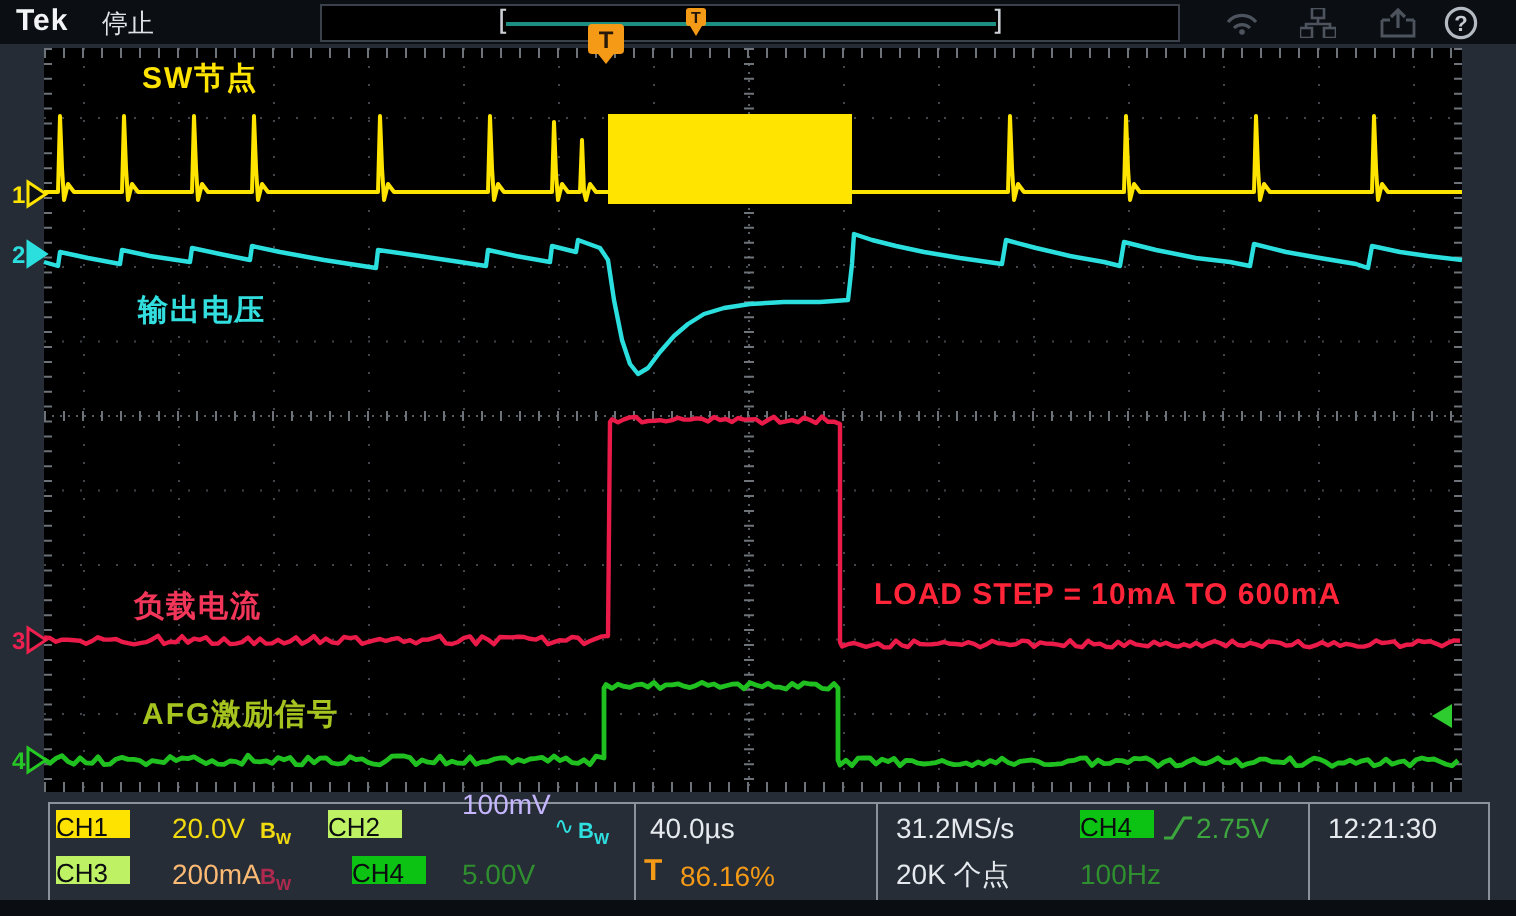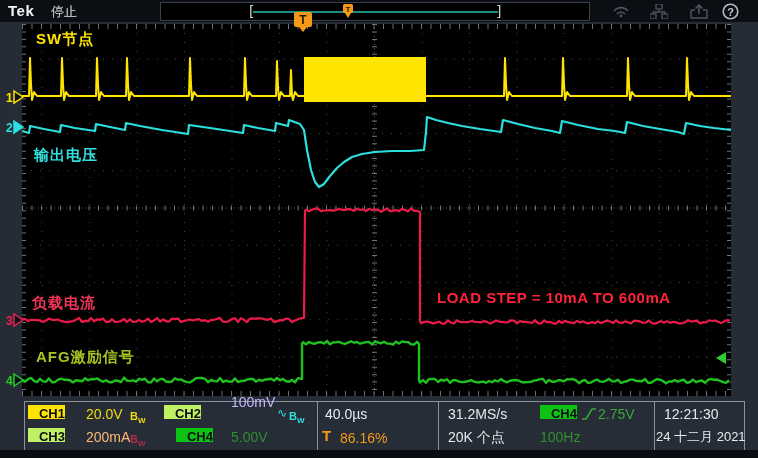--- a/index.html
+++ b/index.html
@@ -8,28 +8,28 @@
   .abs{position:absolute;}
   .topbar{left:0;top:0;width:758px;height:22px;background:#0b0e13;}
   .teklogo{left:8px;top:2px;color:#f2f4f6;font-size:15px;font-weight:bold;letter-spacing:.5px;}
   .runstate{left:39px;top:3px;color:#dfe3e7;font-size:13px;margin-left:12px;}
   .preview{left:160px;top:2px;width:428px;height:17px;background:#000;border:1px solid #3a414b;}
   .pv-line{left:92px;top:8px;width:245px;height:2px;background:#1d8e82;}
   .pv-br{top:0px;color:#ccd1d6;font-size:14px;line-height:17px;font-family:"DejaVu Sans Mono",monospace;}
   .topicon{top:4px;}
   .grat{left:22px;top:24px;width:709px;height:372px;background:#000;}
   svg.overlay{position:absolute;left:0;top:0;width:758px;height:458px;pointer-events:none;}
-  .chlab{font-size:15px;font-weight:bold;letter-spacing:1px;white-space:nowrap;}
+  .chlab{font-size:15px;font-weight:bold;letter-spacing:1px;white-space:nowrap;margin-left:35px;}
   .loadstep{font-size:15px;font-weight:bold;letter-spacing:.5px;white-space:nowrap;}
   .bottombar{left:24px;top:401px;width:719px;height:49px;background:#262d37;
              border-top:1px solid #8b929c;border-left:1px solid #8b929c;border-right:1px solid #8b929c;}
   .bdiv{top:401px;width:1px;height:49px;background:#8b929c;}
   .blackstrip{left:0;top:450px;width:758px;height:8px;background:#0a0d11;}
   .bb{font-size:14px;white-space:nowrap;line-height:18px;}
-  .badge{width:37px;height:14px;font-size:13px;font-weight:bold;color:#0b0d10;text-align:right;line-height:18px;}
+  .badge{width:37px;height:14px;font-size:13px;font-weight:normal;color:#0b0d10;text-align:left;line-height:18px;}
   .bwico{font-size:11px;font-weight:bold;}
   .bwico sub{font-size:8px;}
   .white{color:#e6eaee;}
   .orange{color:#f59a17;}
 </style>
 </head>
 <body>
 
 <div id="screen">
 
@@ -150,15 +150,14 @@
 
   <div class="abs badge" style="left:28px;top:428px;background:#bef264;">CH3</div>
   <div class="abs bb" style="left:86px;top:428px;color:#fdba74;">200mA</div>
   <div class="abs bb bwico" style="left:130px;top:430px;color:#b02a50;"><span>B</span><sub>W</sub></div>
   <div class="abs badge" style="left:176px;top:428px;background:#0cc212;">CH4</div>
   <div class="abs bb" style="left:231px;top:428px;color:#2f8f2f;">5.00V</div>
   <div class="abs bb orange" style="left:322px;top:427px;font-weight:bold;font-size:15px;">T</div>
   <div class="abs bb orange" style="left:340px;top:429px;">86.16%</div>
   <div class="abs bb white" style="left:448px;top:428px;">20K 个点</div>
   <div class="abs bb" style="left:540px;top:428px;color:#2f8f2f;">100Hz</div>
-  <div class="abs bb white" style="left:656px;top:428px;font-size:13px;">24 十二月 2021</div>
 
 </div>
 
 </body></html>

